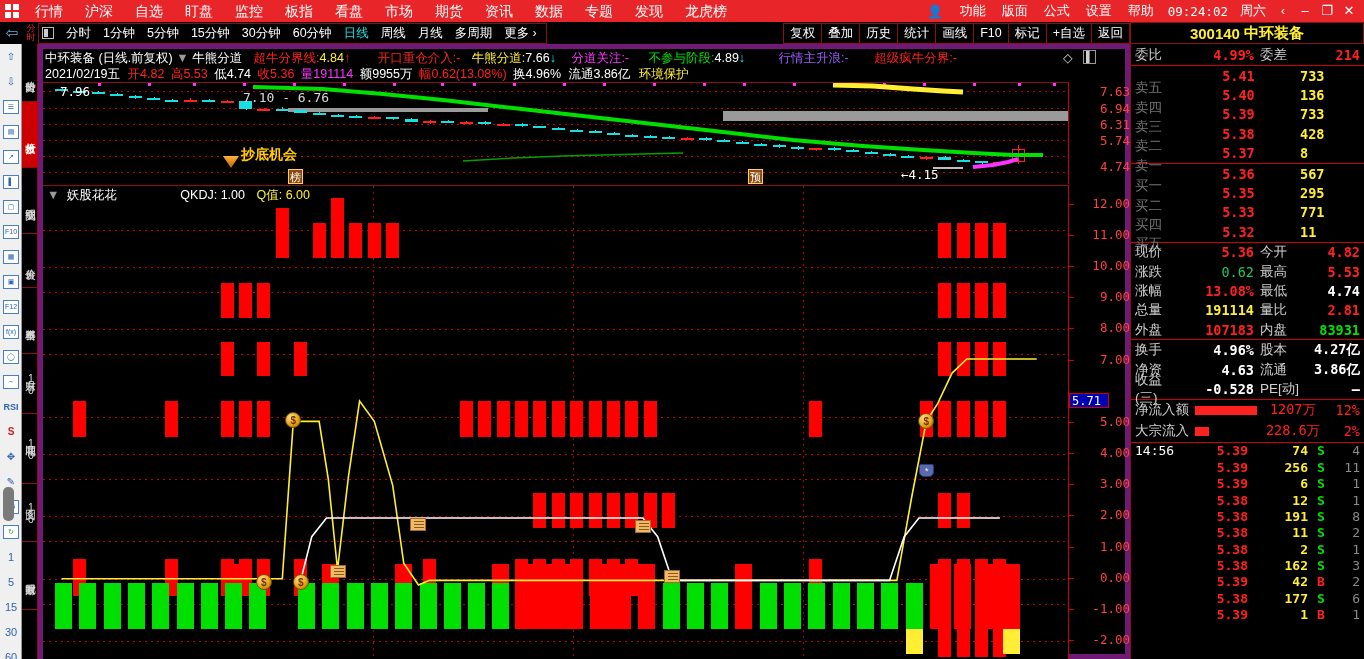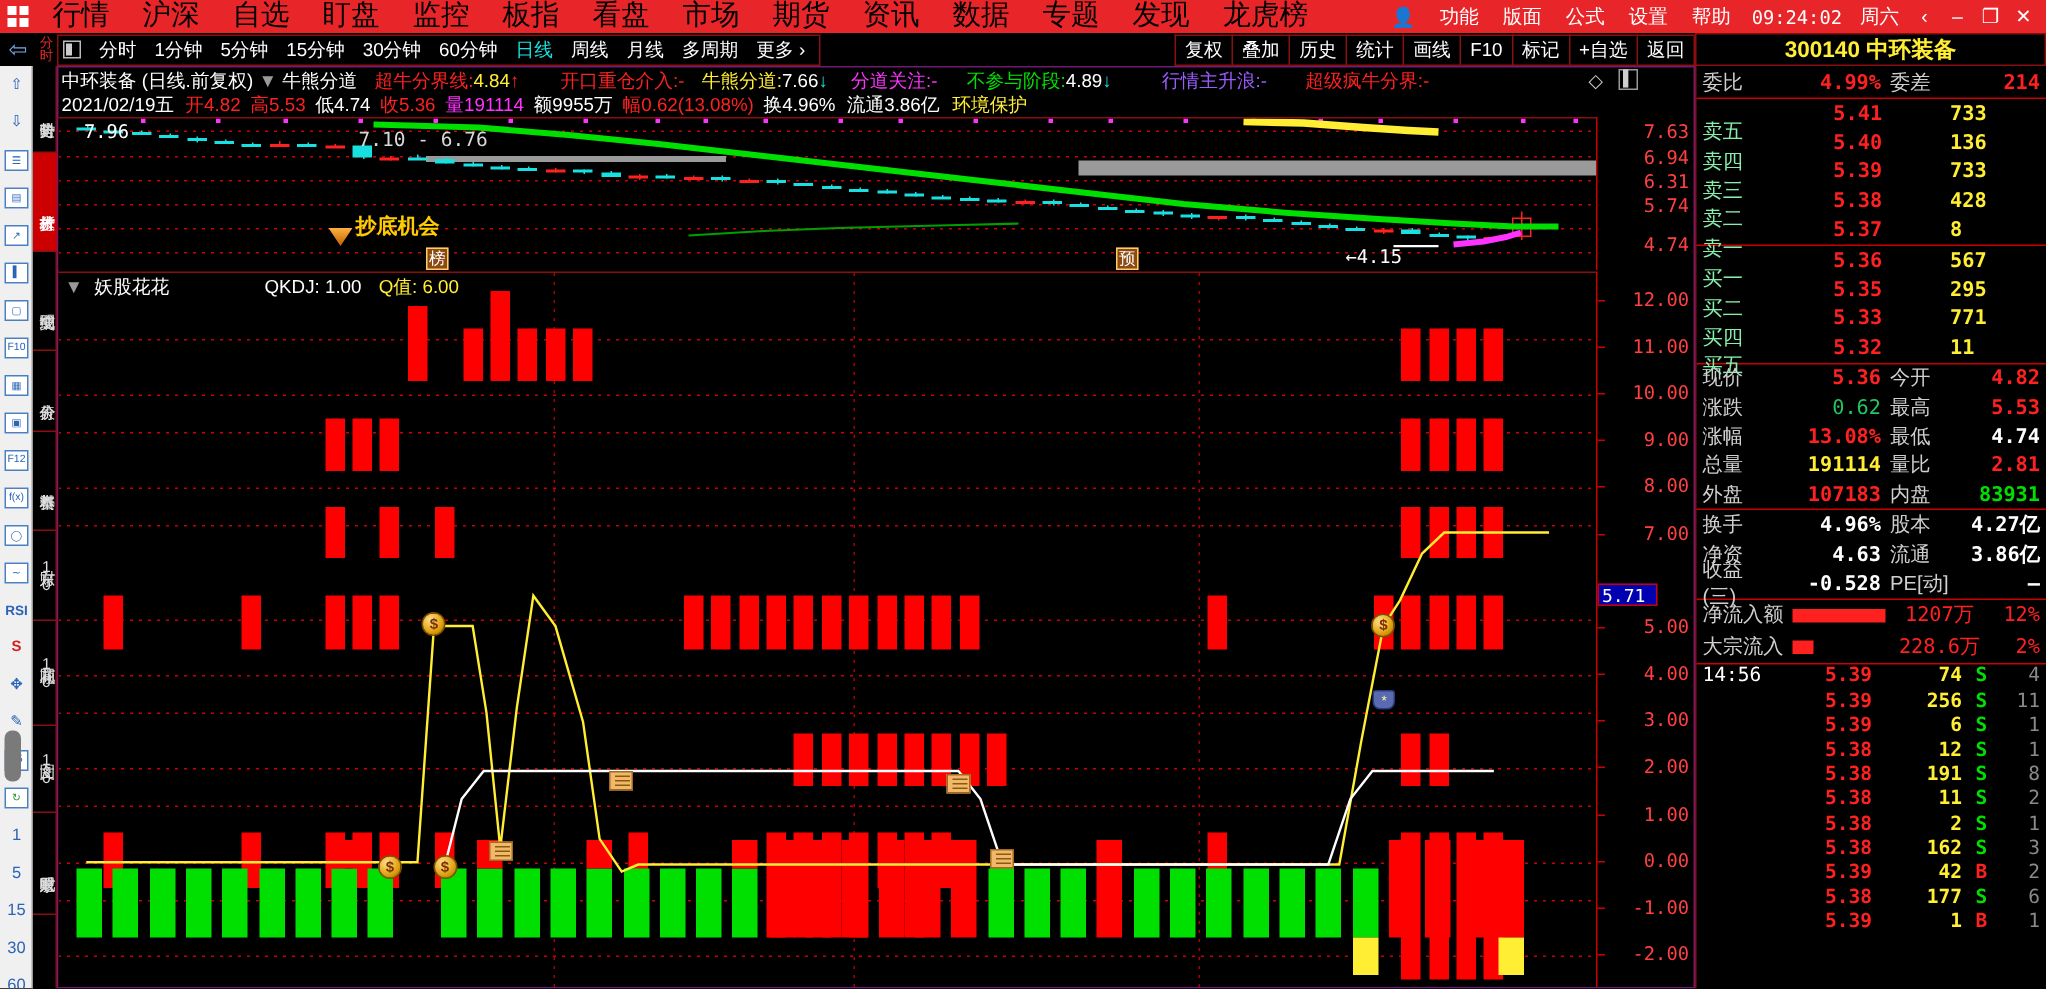--- a/index.html
+++ b/index.html
@@ -12,21 +12,21 @@
 
   
   #topbar{
     position:absolute; left:0; top:0; width:1364px; height:22px;
     background:#e8262a; display:flex; align-items:center;
   }
   #logo-grid{ width:24px; height:22px; display:flex; flex-wrap:wrap;
     align-content:center; justify-content:center; gap:2px; padding:0 4px;}
   #logo-grid i{ width:6px;height:6px;background:#fff;display:block;}
   .topmenu{ display:flex; align-items:center; }
-  .topmenu .mi{ color:#000000; font-size:19px; padding:0 11px; line-height:22px; cursor:default;}
+  .topmenu .mi{ color:#ffffff; font-size:14px; padding:0 11px; line-height:22px; cursor:default;}
   #topbar-right{ margin-left:auto; display:flex; align-items:center; padding-right:4px;}
   #topbar-right .mi{ color:#fff; font-size:13px; padding:0 8px; line-height:22px;}
   #topbar-right .clock{ color:#fff; font-size:12.5px; padding:0 6px; font-family:"DejaVu Sans Mono",monospace;}
   #topbar-right .wk{ color:#fff; font-size:13px; padding:0 6px;}
   .winbtn{ width:22px; text-align:center; color:#fff; font-size:13px; line-height:22px;}
   .useric{ font-size:13px; color:#fff; padding:0 8px;}
 
   
   #secondbar{
     position:absolute; left:0; top:22px; width:1364px; height:22px;
@@ -57,21 +57,21 @@
 
   #lefttabs{ position:absolute; left:22px; top:44px; width:16px; height:615px; background:#000;
      border-right:1px solid #8a1010;}
   .ltab{ width:16px; color:#ddd; font-size:10.5px; writing-mode:vertical-rl;
      text-orientation:upright; letter-spacing:0px; padding:3px 0 3px 1px;
      border-bottom:1px solid #8a1010; line-height:15px; text-align:center;}
   .ltab.active{ background:#cc0000; color:#fff;}
 
   
   #chartarea{ position:absolute; left:38px; top:44px; width:1092px; height:615px; background:#000;
-     border:1px solid #701a75;}
+     border:5px solid #701a75;}
 
   
   #infoline1{ position:absolute; left:2px; top:1px; height:16px; width:1088px; white-space:nowrap; font-size:12.5px; line-height:16px;}
   #infoline2{ position:absolute; left:2px; top:17px; height:16px; width:1088px; white-space:nowrap; font-size:12.5px; line-height:16px;}
   .w{color:#ffffff}.r{color:#ff2020}.g{color:#00e000}.c{color:#19e0e0}.y{color:#ffee33}
   .m{color:#ff33ff}.p{color:#9a5cff}.gray{color:#9a9a9a}
 
   
   #pricepane{ position:absolute; left:0; top:33px; width:1025px; height:102px; background:#000;
      border-top:1px solid #8a1010; overflow:hidden;}
@@ -119,21 +119,21 @@
   #rightpanel{ position:absolute; left:1130px; top:44px; width:234px; height:615px;
     background:#000; border-left:1px solid #8a1010;}
   .rsec{ border-bottom:1px solid #cc0000; }
   .rrow{ display:flex; align-items:center; height:19.4px; font-size:13.5px; padding:0 4px;
     font-family:"DejaVu Sans Mono",monospace;}
   .rrow .lab{ width:42px; color:#cfcfcf; font-family:"Liberation Sans",sans-serif; font-size:13.5px;}
   .rrow .val{ flex:1; text-align:right; padding-right:6px;}
   .rrow .lab2{ width:42px; color:#cfcfcf; font-family:"Liberation Sans",sans-serif; font-size:13.5px;}
   .rrow .val2{ width:58px; text-align:right;}
   .rrow5{ display:flex;align-items:center;height:19.4px;font-size:13.5px;padding:0 4px;}
-  .rrow5 .lab{ width:42px;color:#86efac;font-size:13.5px;margin-top:25px;}
+  .rrow5 .lab{ width:42px;color:#737373;font-size:13.5px;margin-top:25px;}
   .rrow5 .px{ flex:1;text-align:center;color:#ff2020;font-family:"DejaVu Sans Mono",monospace;font-weight:bold;}
   .rrow5 .qt{ width:60px;text-align:left;color:#ffee33;font-family:"DejaVu Sans Mono",monospace;font-weight:bold;}
 
   .flowrow{ display:flex;align-items:center;height:21px;padding:0 4px;font-size:13.5px;}
   .flowrow .lab{width:60px;color:#cfcfcf;}
   .flowrow .barw{flex:1;display:flex;align-items:center;}
   .flowrow .bb{height:9px;background:#ff2020;}
   .flowrow .v{width:62px;text-align:center;color:#ff2020;font-family:"DejaVu Sans Mono",monospace;}
   .flowrow .p{width:36px;text-align:right;color:#ff2020;font-family:"DejaVu Sans Mono",monospace;}
 

